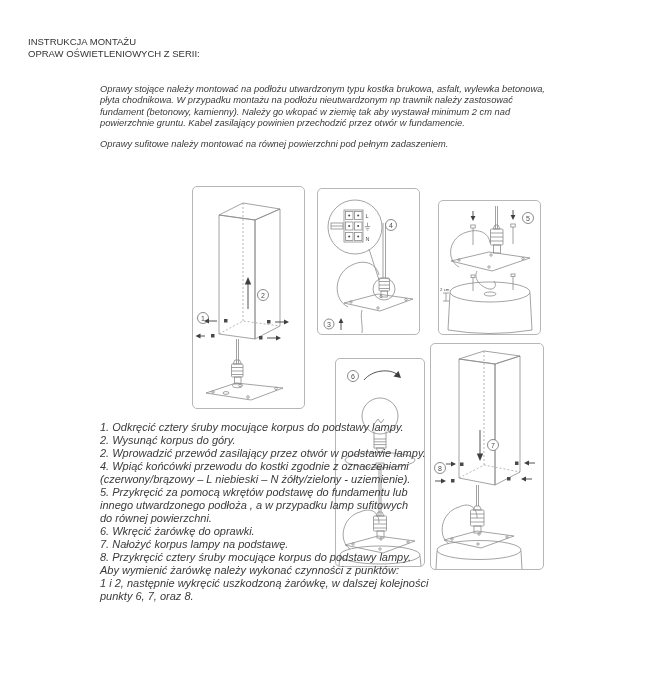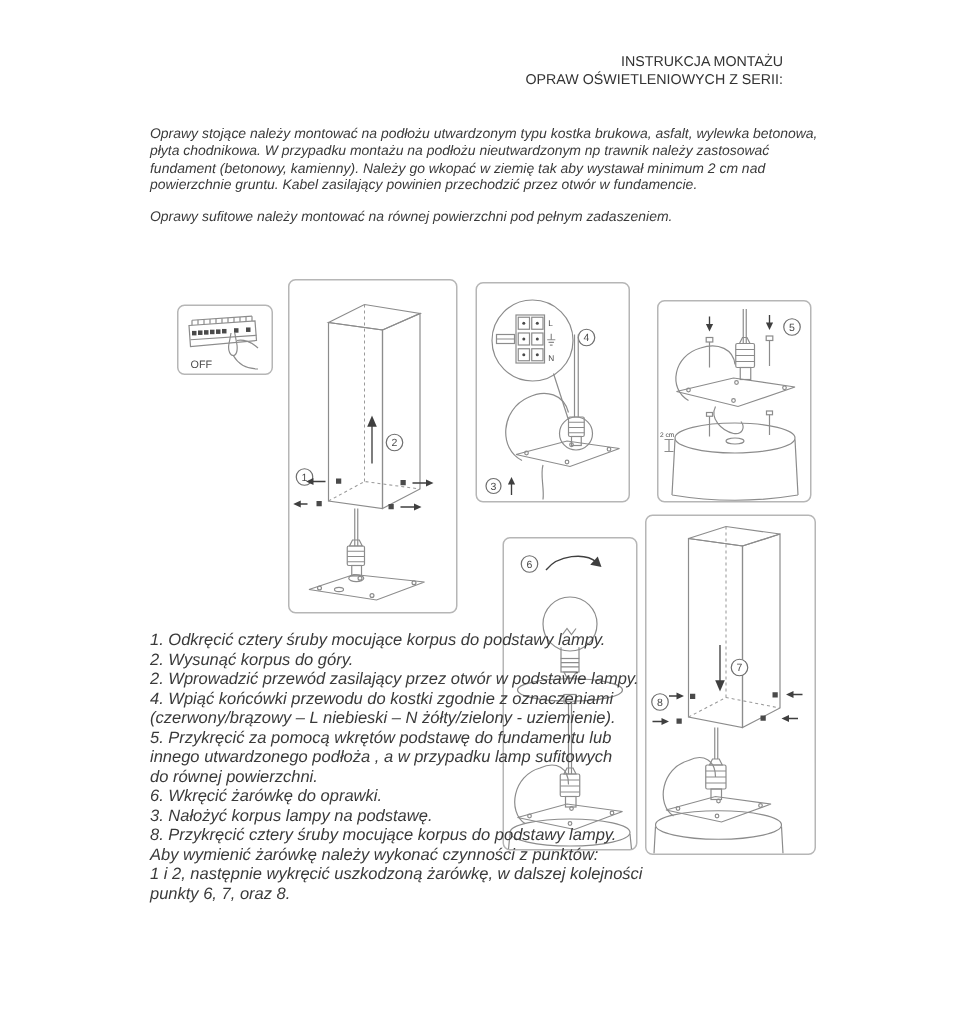--- a/index.html
+++ b/index.html
@@ -1,21 +1,21 @@
 <!DOCTYPE html>
 <html lang="pl"><head>
 <meta charset="utf-8">
 <style>
   html,body{margin:0;padding:0;background:#ffffff;}
   .page{
     position:relative;width:650px;height:677px;background:#ffffff;overflow:hidden;
     font-family:"Liberation Sans","DejaVu Sans",sans-serif;color:#3a3a3a;
   }
-  .title-block{position:absolute;top:36px;left:0;width:522px;text-align:right;
-    font-size:9.5px;line-height:11.5px;color:#333;}
+  .title-block{position:absolute;top:36px;left:0;width:522px;text-align:left;
+    font-size:9.5px;line-height:11.5px;color:#333;padding-left:28px;}
   .preline{white-space:pre-line;font-style:italic;}
   .para{position:absolute;left:100px;width:480px;font-size:9.3px;line-height:11.4px;color:#3a3a3a;}
   #para-standing{top:84px;}
   #para-ceiling{top:139px;}
   .steps-block{position:absolute;left:100px;top:421px;width:330px;font-size:11px;line-height:13px;color:#3a3a3a;}
   .panel{position:absolute;border:1px solid #b6b6b6;border-radius:5px;background:#fff;}
   .panel svg{display:block;width:100%;height:100%;}
   #panel-a{left:118px;top:203px;width:62px;height:45px;}
   #panel-b{left:192px;top:186px;width:111px;height:221px;}
   #panel-c{left:317px;top:188px;width:101px;height:145px;}
@@ -40,42 +40,20 @@
     <div>INSTRUKCJA MONTAŻU</div>
     <div>OPRAW OŚWIETLENIOWYCH Z SERII:</div>
   </div>
 
   <div id="para-standing" class="para preline">Oprawy stojące należy montować na podłożu utwardzonym typu kostka brukowa, asfalt, wylewka betonowa,
 płyta chodnikowa. W przypadku montażu na podłożu nieutwardzonym np trawnik należy zastosować
 fundament (betonowy, kamienny). Należy go wkopać w ziemię tak aby wystawał minimum 2 cm nad
 powierzchnie gruntu. Kabel zasilający powinien przechodzić przez otwór w fundamencie.</div>
   <div id="para-ceiling" class="para preline">Oprawy sufitowe należy montować na równej powierzchni pod pełnym zadaszeniem.</div>
 
-  <div id="panel-a" class="panel">
-    <svg viewBox="0 0 62 45">
-      <polygon class="ln" points="7,13 51,10 52,23 8,27"></polygon>
-      <g class="ln">
-        <path d="M9,12.8 V9.5 M13,12.5 V9.2 M17,12.2 V8.9 M21,11.9 V8.6 M25,11.6 V8.3 M29,11.3 V8.1 M33,11.1 V7.8 M37,10.8 V7.5 M41,10.5 V7.3 M45,10.3 V7 M49,10 V6.8"></path>
-        <path d="M9,9.5 L49,6.8"></path>
-      </g>
-      <g>
-        <rect class="dk" x="9" y="16.6" width="3" height="3"></rect>
-          <rect class="dk" x="13" y="16.3" width="3" height="3"></rect>
-        <rect class="dk" x="17" y="16.1" width="3" height="3"></rect>
-          <rect class="dk" x="21" y="15.8" width="3" height="3"></rect>
-        <rect class="dk" x="25" y="15.6" width="3" height="3"></rect>
-          <rect class="dk" x="29" y="15.3" width="3" height="3"></rect>
-        <rect class="dk" x="37" y="14.8" width="3" height="3"></rect>
-          <rect class="dk" x="45" y="14.3" width="3" height="3"></rect>
-      </g>
-      <path class="ln" d="M8,22.5 L52,19.5"></path>
-      <path class="ln" d="M35,18 L33.5,26 C33,30 34.5,33 36.5,33 C38.5,33 39.5,30 39,26 L37.5,18 M36.5,33 C40,39 46,42 53,42 M53,28 C49,24 43,22 39,23"></path>
-      <text class="lbl" x="8" y="41" font-size="7.2">OFF</text>
-    </svg>
-  </div>
 
   <div id="panel-b" class="panel">
     <svg viewBox="0 0 111 221">
       <g>
         <polygon class="ln" points="26,28 50,16 87,22 62,33"></polygon>
         <polygon class="ln" points="26,28 62,33 62,152 26,147"></polygon>
         <polygon class="ln" points="62,33 87,22 87,139 62,152"></polygon>
         <path class="dash" d="M26,147 L50,134 L87,139"></path>
         <path class="dash" d="M50,16 L50,134"></path>
       </g>
@@ -332,19 +310,19 @@
   <div class="steps-block">
     <div class="preline">1. Odkręcić cztery śruby mocujące korpus do podstawy lampy.</div>
     <div class="preline">2. Wysunąć korpus do góry.</div>
     <div class="preline">2. Wprowadzić przewód zasilający przez otwór w podstawie lampy.</div>
     <div class="preline">4. Wpiąć końcówki przewodu do kostki zgodnie z oznaczeniami
 (czerwony/brązowy – L niebieski – N żółty/zielony - uziemienie).</div>
     <div class="preline">5. Przykręcić za pomocą wkrętów podstawę do fundamentu lub
 innego utwardzonego podłoża , a w przypadku lamp sufitowych
 do równej powierzchni.</div>
     <div class="preline">6. Wkręcić żarówkę do oprawki.</div>
-    <div class="preline">3. Nałożyć korpus lampy na podstawę.</div>
+    <div class="preline">7. Nałożyć korpus lampy na podstawę.</div>
     <div class="preline">8. Przykręcić cztery śruby mocujące korpus do podstawy lampy.</div>
     <div class="preline">Aby wymienić żarówkę należy wykonać czynności z punktów:
 1 i 2, następnie wykręcić uszkodzoną żarówkę, w dalszej kolejności punkty 6, 7, oraz 8.</div>
   </div>
 
 </div>
 
 </body></html>

